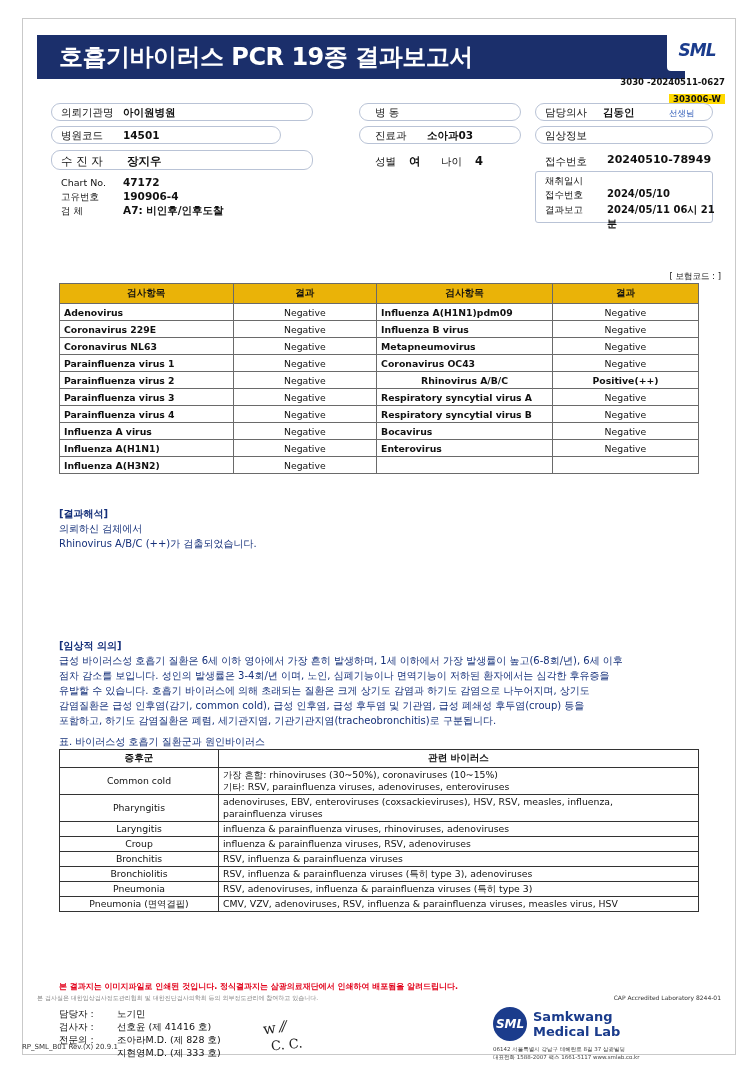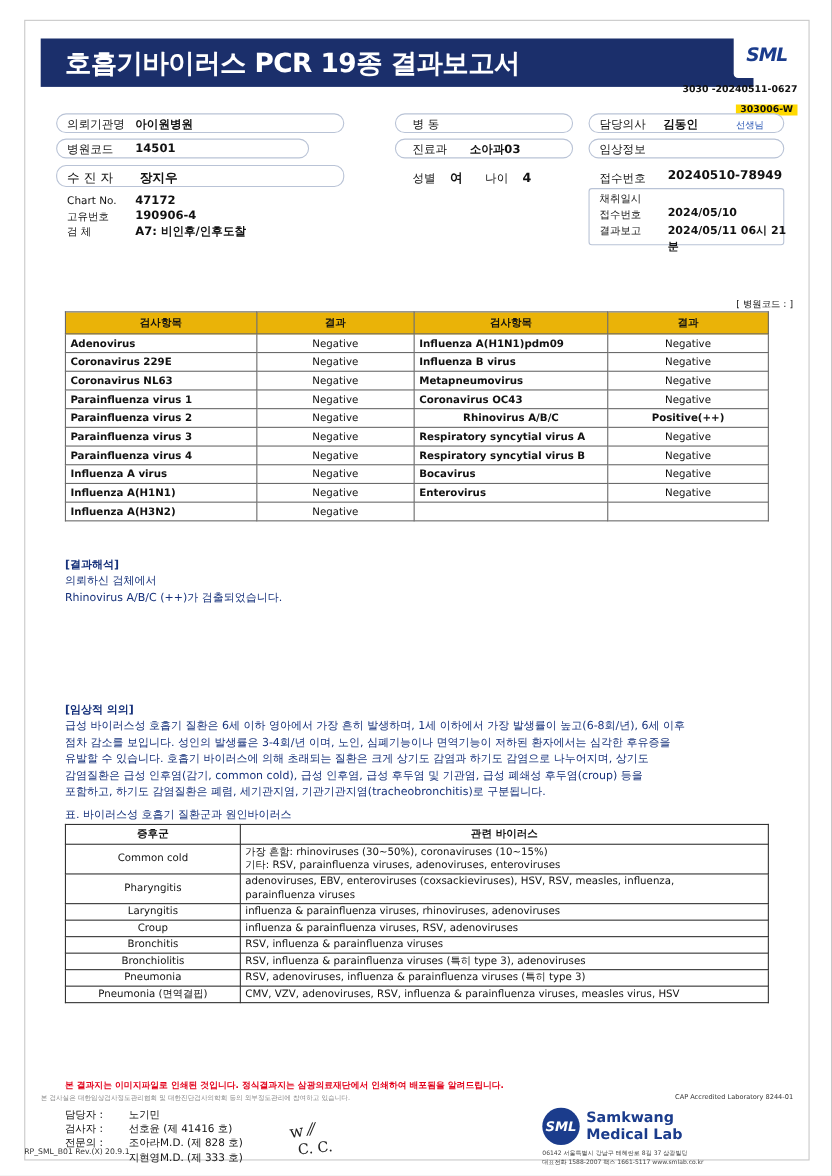--- a/index.html
+++ b/index.html
@@ -129,21 +129,21 @@
 
       <div class="fld box" style="left:498px;top:72px;width:176px;height:50px;"></div>
       <span class="pillv" style="left:508px;top:76px;font-weight:normal;font-size:9.5px;">채취일시</span>
       <span class="pillv" style="left:570px;top:76px;font-size:9.5px;"></span>
       <span class="pillv" style="left:508px;top:90px;font-weight:normal;font-size:9.5px;">접수번호</span>
       <span class="pillv" style="left:570px;top:89px;font-size:10px;">2024/05/10</span>
       <span class="pillv" style="left:508px;top:105px;font-weight:normal;font-size:9.5px;">결과보고</span>
       <span class="pillv" style="left:570px;top:104px;font-size:10px;">2024/05/11  06시 21분</span>
     </div>
 
-    <div class="code-note">[ 병원코드 : ]</div>
+    <div class="code-note">[ 보험코드 : ]</div>
 
     <table class="rtbl">
       <thead>
         <tr>
           <th>검사항목</th>
           <th>결과</th>
           <th>검사항목</th>
           <th>결과</th>
         </tr>
       </thead>

